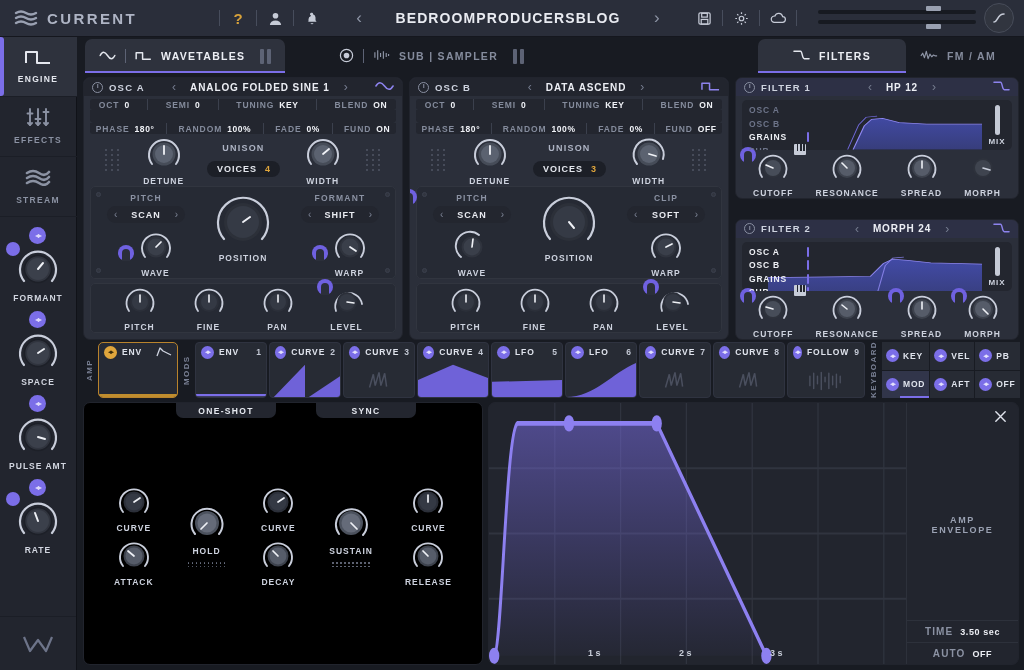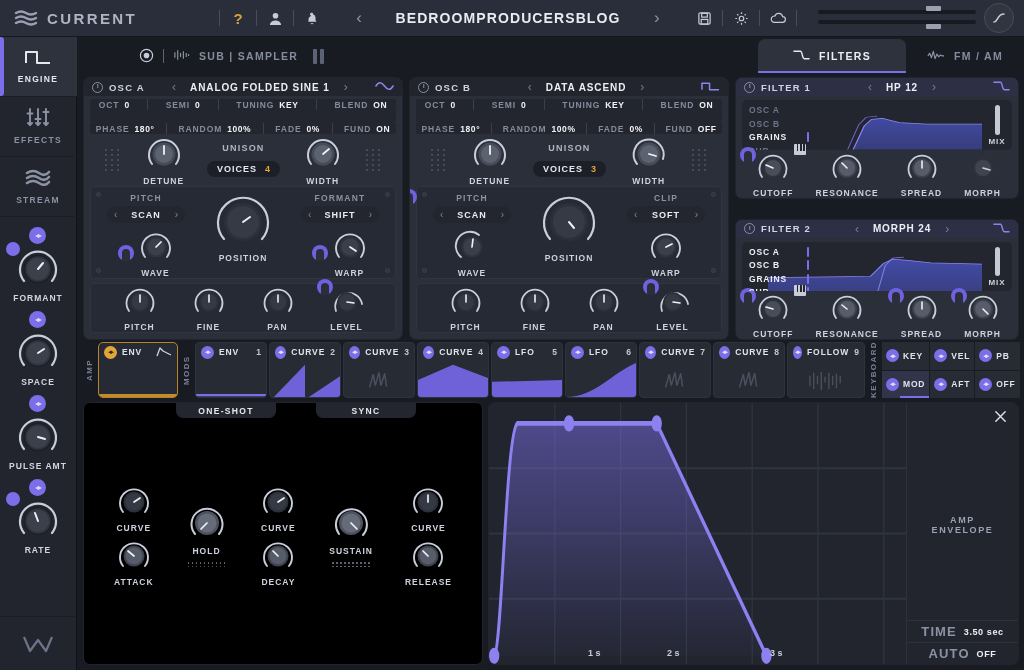--- a/index.html
+++ b/index.html
@@ -180,21 +180,21 @@
   .col2 { display:flex; flex-direction:column; align-items:center; gap:4px; }
   .dotline { display:grid; grid-template-columns:repeat(10,2px); gap:2px; margin-top:2px; }
   .dotline i { width:1.5px; height:1.5px; background:#6e7486; border-radius:50%; display:block; }
   .envgraph { flex:1; background:#22252e; border-radius:7px; border:1px solid #21242d; position:relative; overflow:hidden; min-width:0; }
   .envside { width:112px; flex:0 0 112px; background:#22252e; border-left:1px solid #2d313b;
              position:absolute; right:0; top:0; bottom:0; display:flex; flex-direction:column; }
   .close-x { height:26px; display:flex; align-items:center; justify-content:flex-end; padding-right:10px; cursor:pointer; }
   .env-title { flex:1; display:flex; flex-direction:column; align-items:center; justify-content:center; gap:0px; }
   .env-title span { font-size:9px; letter-spacing:1.6px; font-weight:bold; color:#9aa1b2; }
   .env-kv { height:22px; border-top:1px solid #2d313b; display:flex; align-items:center; justify-content:center; gap:7px; }
-  .env-kv .k { font-size:13px; letter-spacing:1.1px; color:#8b92a3; font-weight:bold; }
+  .env-kv .k { font-size:10px; letter-spacing:1.1px; color:#8b92a3; font-weight:bold; }
   .env-kv .v { font-size:9px; letter-spacing:0.6px; color:#eceef4; font-weight:bold; }
   .tick { position:absolute; bottom:6px; font-size:9px; font-weight:bold; color:#c9ced9; }
 </style>
 </head>
 <body>
 
 <div class="app">
 
   <div class="topbar">
     <div class="logo-wrap">
@@ -368,20 +368,38 @@
       <div class="rail-logo">
         <svg width="34" height="24" viewBox="0 0 34 24" fill="none" stroke="#6d7489" stroke-width="2.2" stroke-linejoin="round">
             <path d="M3 5 L9 19 L17 8 L25 19 L31 5"></path>
           </svg>
       </div>
     </div>
 
     <div class="main">
 
       <div class="tabs">
+        <div class="tab active">
+          <span>
+            <svg width="17" height="11" viewBox="0 0 18 12" fill="none" stroke="#e4e7ee" stroke-width="1.6" stroke-linecap="round">
+                <path d="M1 6 Q4.5 -1 9 6 T17 6"></path>
+              </svg>
+          </span>
+          <span class="tdiv"></span>
+          <span>
+            <svg width="17" height="11" viewBox="0 0 18 12" fill="none" stroke="#e4e7ee" stroke-width="1.6" stroke-linejoin="round">
+                <path d="M1 10V3h7v7h9"></path>
+              </svg>
+          </span>
+          <span>WAVETABLES</span>
+          <span class="pause-ico">
+              <i></i>
+              <i></i>
+            </span>
+        </div>
 
         <div class="tab-gap"></div>
 
 
         <div class="tab-gap"></div>
 
         <div class="tab">
           <span>
             <svg width="15" height="15" viewBox="0 0 16 16" fill="none" stroke="#c6cbd7" stroke-width="1.3">
                 <circle cx="8" cy="8" r="6.5"></circle>
@@ -403,21 +421,21 @@
 
         <div class="tabs-right">
           <div class="tab active" style="min-width:148px; justify-content:center;">
             <span>
               <svg width="17" height="12" viewBox="0 0 18 12" fill="none" stroke="#e4e7ee" stroke-width="1.5" stroke-linecap="round">
                   <path d="M1 2h7c2 0 1.5 8 4 8h5"></path>
                 </svg>
             </span>
             <span>FILTERS</span>
           </div>
-          <div class="tab" style="min-width:118px;justify-content:center;">
+          <div class="tab" style="min-width:118px;">
             <span>
               <svg width="18" height="12" viewBox="0 0 20 12" fill="none" stroke="#8f96a7" stroke-width="1.3" stroke-linejoin="round">
                   <path d="M1 7l2-3 2 5 2-7 2 8 2-5 2 3 2-2 2 1h2"></path>
                 </svg>
             </span>
             <span>FM / AM</span>
           </div>
         </div>
       </div>
 
@@ -1469,21 +1487,21 @@
               <path d="M0 32H410M0 64H410M0 96H410"></path>
             </g>
             <path d="M4 124 C10 122 13 14 22 10 L62 10 L130 10 L215 124 Z" fill="url(#envg)"></path>
             <path d="M4 124 C10 122 13 14 22 10 L62 10 L130 10 L215 124" fill="none" stroke="#8d80f0" stroke-width="2.3" stroke-linejoin="round"></path>
             <circle cx="4" cy="124" r="4" fill="#8d80f0"></circle>
             <circle cx="62" cy="10" r="4" fill="#8d80f0"></circle>
             <circle cx="130" cy="10" r="4" fill="#8d80f0"></circle>
             <circle cx="215" cy="124" r="4" fill="#8d80f0"></circle>
           </svg>
           <span class="tick" style="left:99px;">1 s</span>
-          <span class="tick" style="left:178px;">2 s</span>
+          <span class="tick" style="left:190px;">2 s</span>
           <span class="tick" style="left:281px;">3 s</span>
 
           <div class="envside">
             <div class="close-x">
               <svg width="15" height="15" viewBox="0 0 16 16" stroke="#dfe3ec" stroke-width="1.5" stroke-linecap="round">
                   <path d="M3 3l10 10M13 3L3 13"></path>
                 </svg>
             </div>
             <div class="env-title">
               <span>AMP</span>

